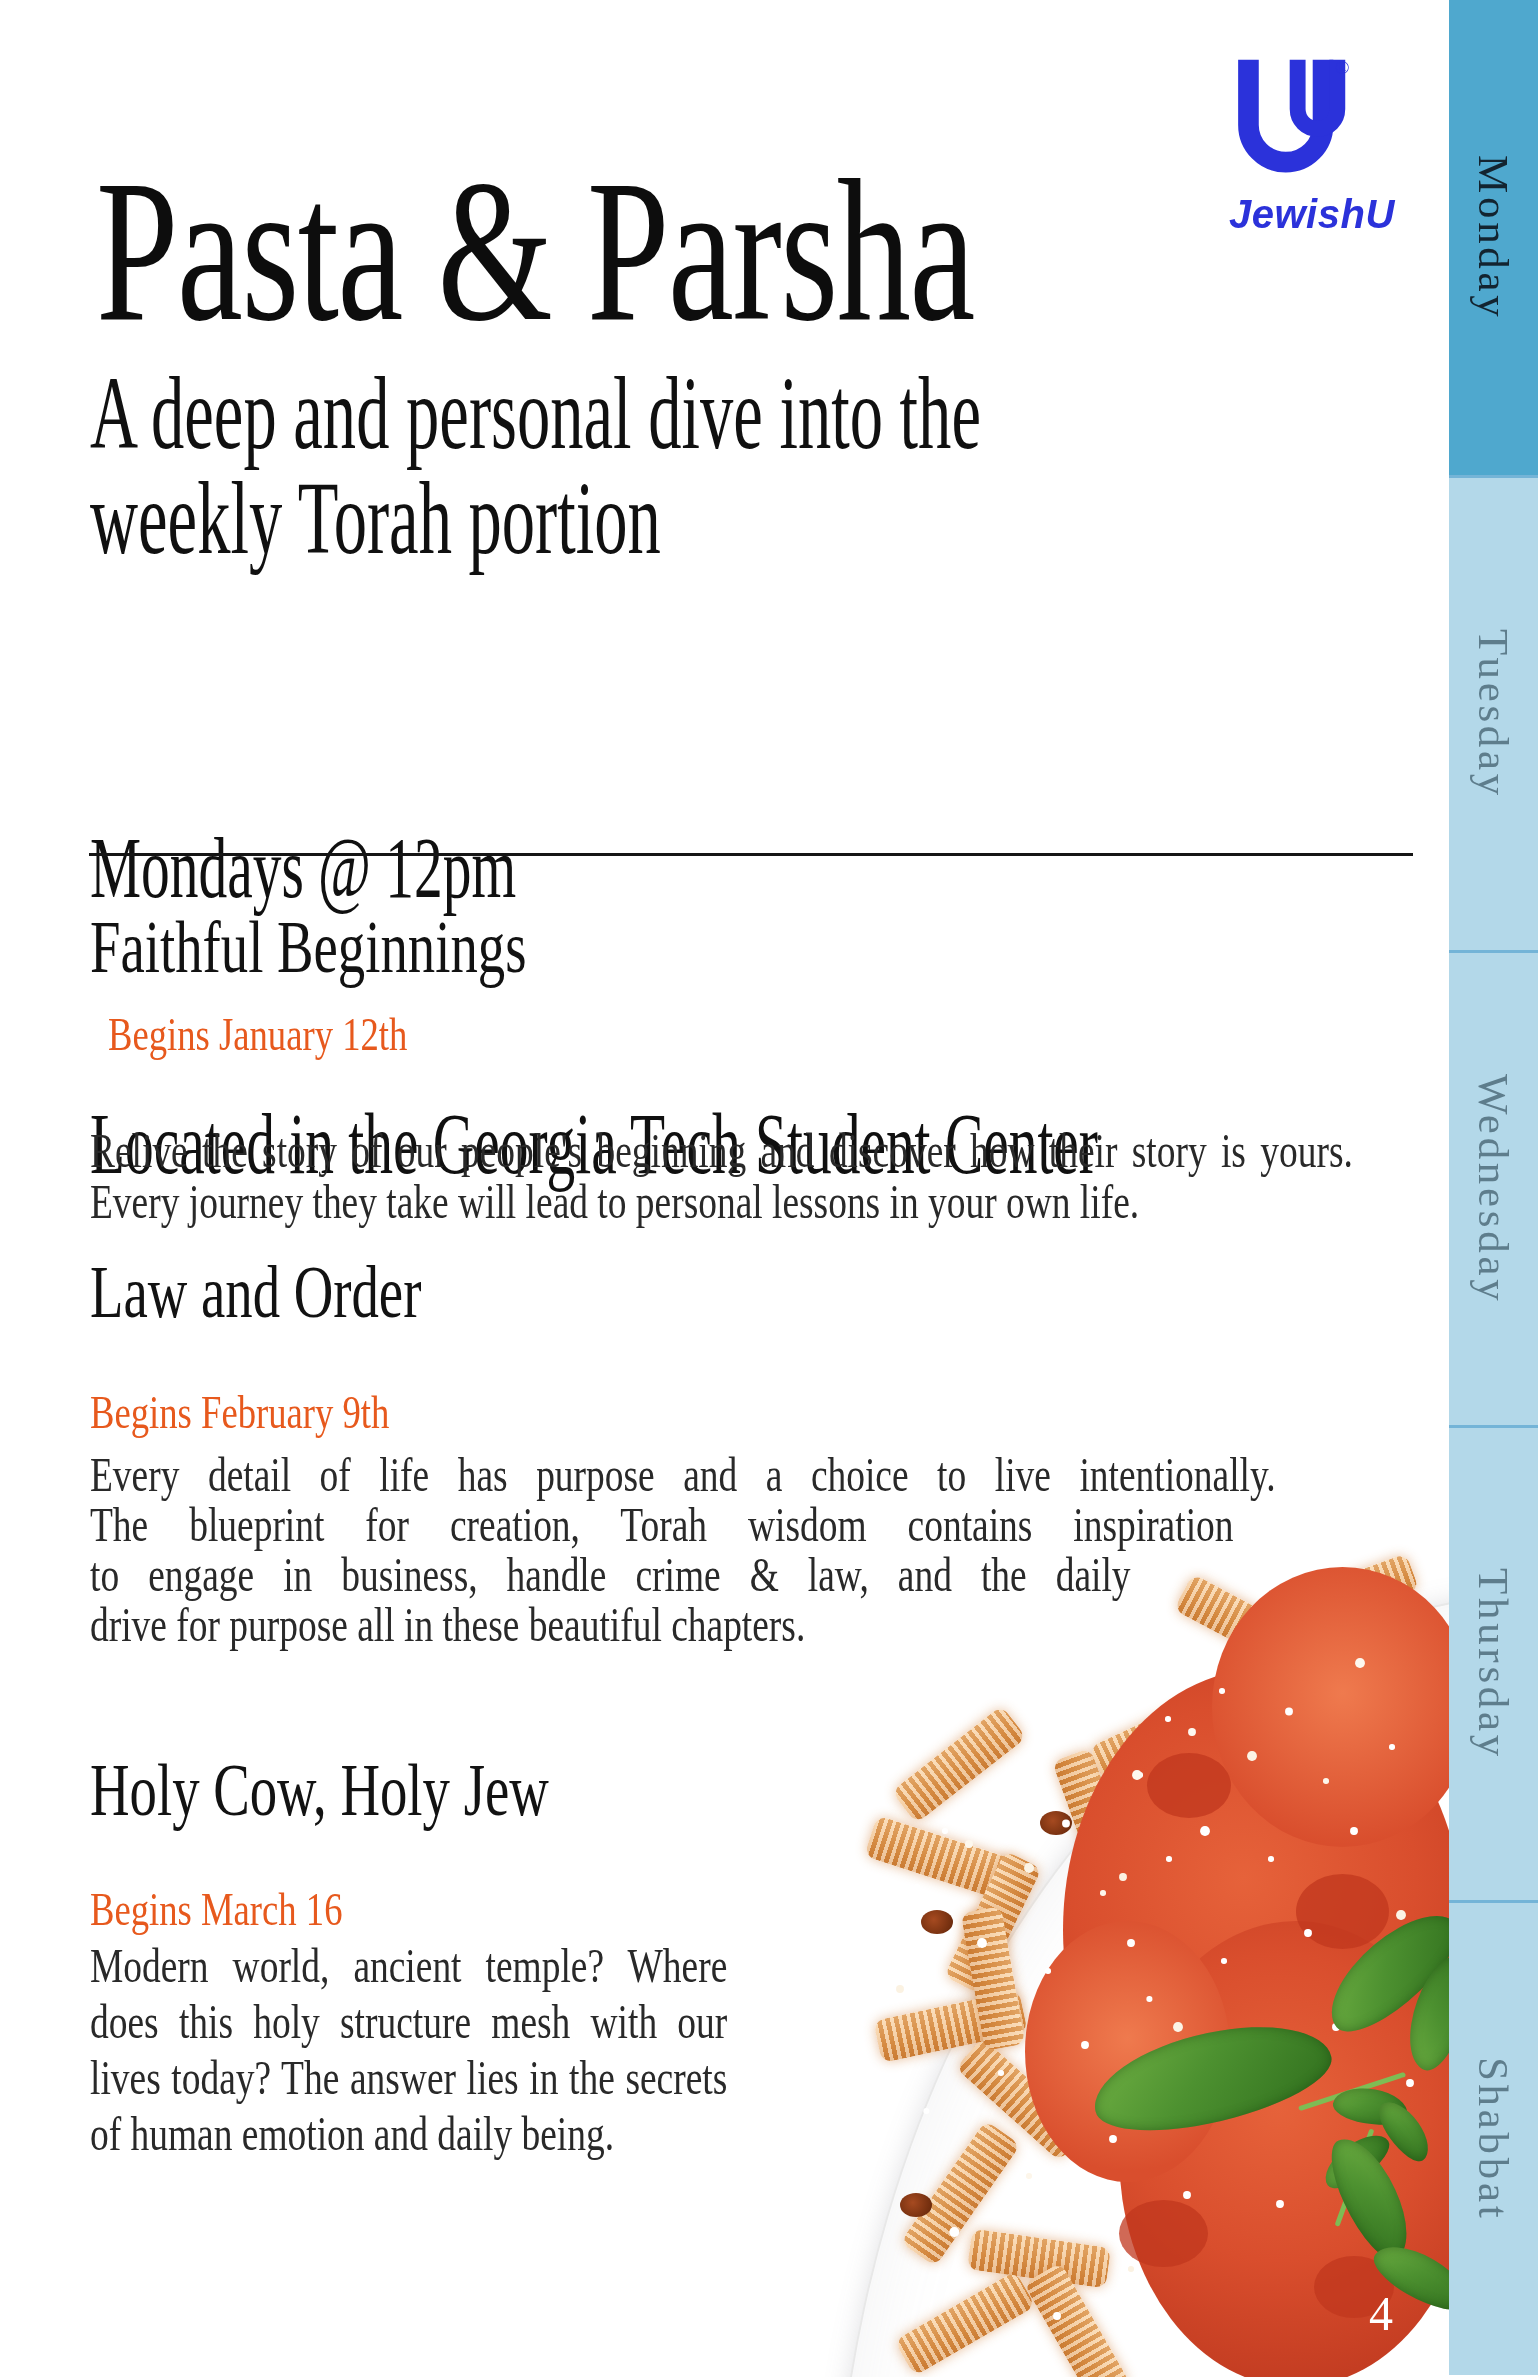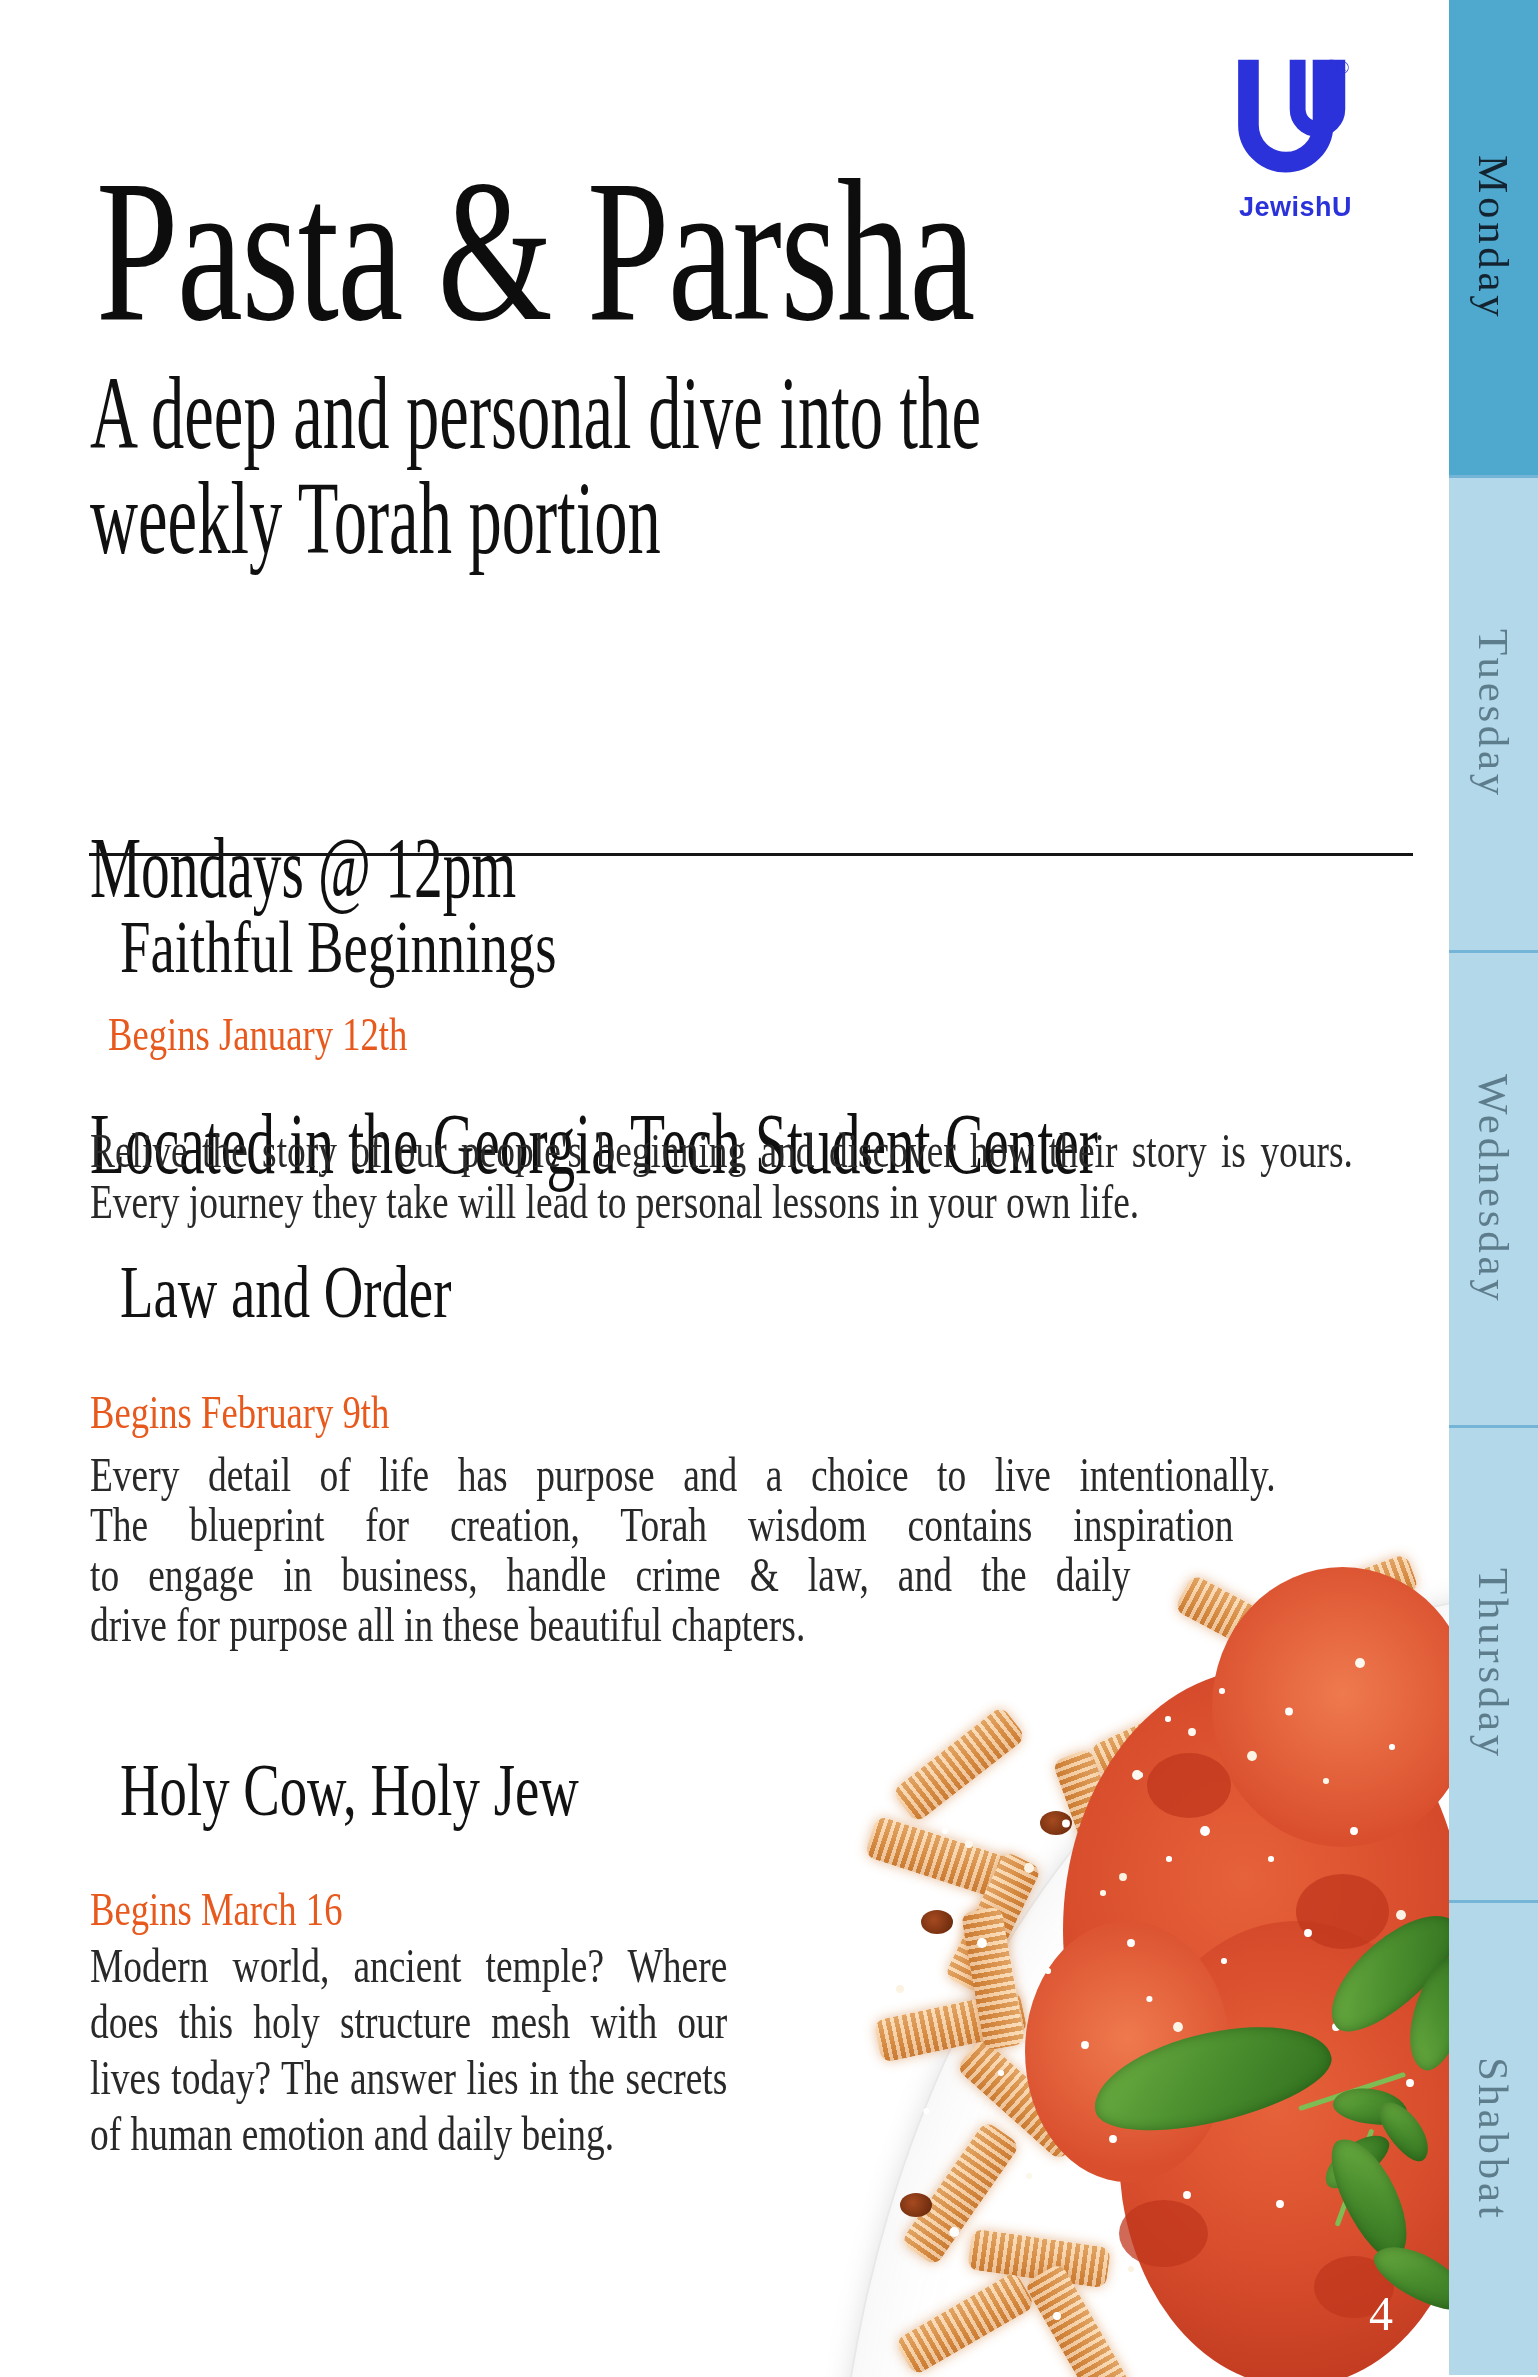--- a/index.html
+++ b/index.html
@@ -8,41 +8,41 @@
   .abs{position:absolute;}
   .cond{display:inline-block;white-space:nowrap;transform-origin:0 0;}
   .k64{transform:scaleX(.64);} .k66{transform:scaleX(.66);} .k73{transform:scaleX(.73);}
   .k75{transform:scaleX(.75);} .k78{transform:scaleX(.78);}
 
   
   .title{left:96px;top:149px;font-size:203px;line-height:1;color:#0d0d0d;letter-spacing:-1.9px;}
   .subtitle{left:90px;top:360px;font-size:104px;line-height:105px;color:#101010;}
   .info{left:90px;top:638px;font-size:87px;line-height:92px;color:#101010;white-space:pre;}
   .rule{left:89px;top:853px;width:1324px;height:2.8px;background:#151515;}
-  .h2{font-size:73px;line-height:1;color:#121212;margin-left:30px;}
+  .h2{font-size:73px;line-height:1;color:#121212;}
   .date{font-size:47px;line-height:1;color:#E7591D;}
   .para{color:#292929;font-size:48px;transform:scaleX(.78);transform-origin:0 0;}
   .p1{left:90px;top:1125px;width:1619px;line-height:51px;}
   .p2{left:90px;top:1450px;width:1520px;line-height:50px;}
   .p3{left:90px;top:1938px;width:817px;line-height:56px;}
   .jl{text-align:justify;text-align-last:justify;}
   .nl{white-space:nowrap;}
 
   
   .sidebar{right:0;top:0;width:89px;height:2377px;z-index:10;}
   .tab{width:89px;height:475px;display:flex;align-items:center;justify-content:center;
        writing-mode:vertical-rl;font-size:43px;letter-spacing:3.7px;box-sizing:border-box;}
   .tab.active{background:#4FA8CE;color:#132430;}
   .tab.idle{background:#B3D8E9;color:#5E7D8C;border-top:3.7px solid #74B4D7;}
 
   
   .logo-mark{left:1231px;top:48px;width:119px;height:149px;}
-  .logo-word{left:1229px;top:192px;width:123px;text-align:right;
+  .logo-word{left:1229px;top:192px;width:123px;text-align:left;
              font-family:"Liberation Sans","DejaVu Sans",sans-serif;font-weight:700;
-             font-size:27px;color:#2B32DA;letter-spacing:0.5px;}
+             font-size:40px;color:#2B32DA;letter-spacing:0.5px;font-style:italic;}
 
   
   .art{left:811px;top:1436px;width:639px;height:942px;overflow:hidden;z-index:1;}
   .plate{position:absolute;left:23px;top:158px;width:1436px;height:2014px;border-radius:50%;
          background:#ffffff;box-shadow:0 0 0 1.9px #e8e8e8,0 0 26px rgba(120,120,130,.25),
          inset 0 0 84px rgba(150,150,160,.12);}
   .penne{position:absolute;border-radius:11.2px;
          background:
            repeating-linear-gradient(90deg,rgba(255,246,230,.55) 0 3.7px,rgba(186,110,36,.35) 3.7px 8.4px),
            linear-gradient(180deg,#f7c288,#e49a52 60%,#d2813a);

